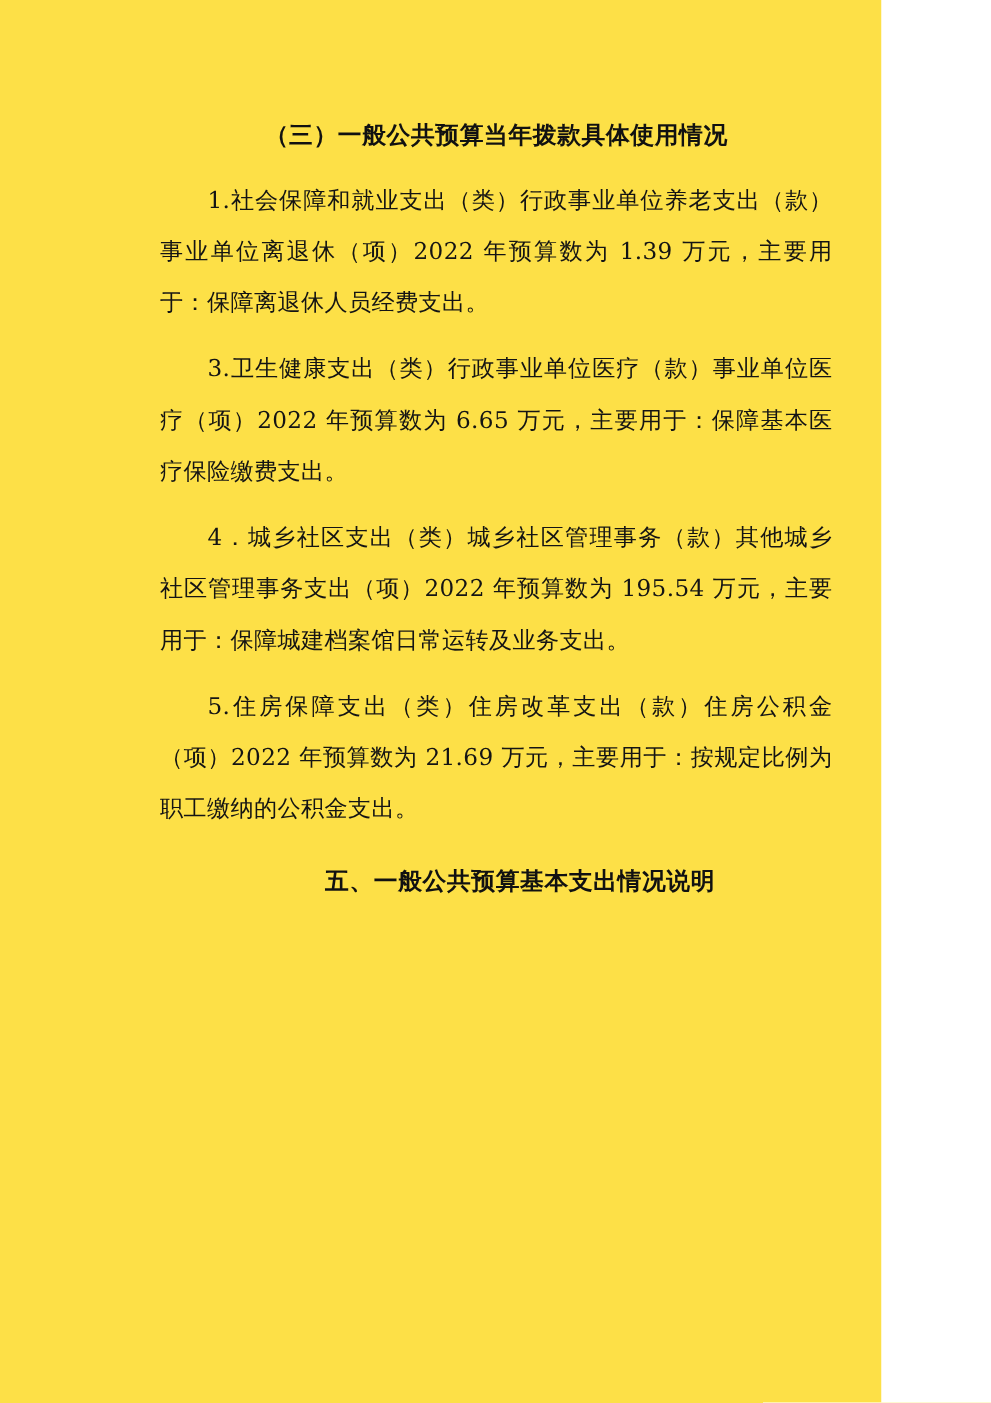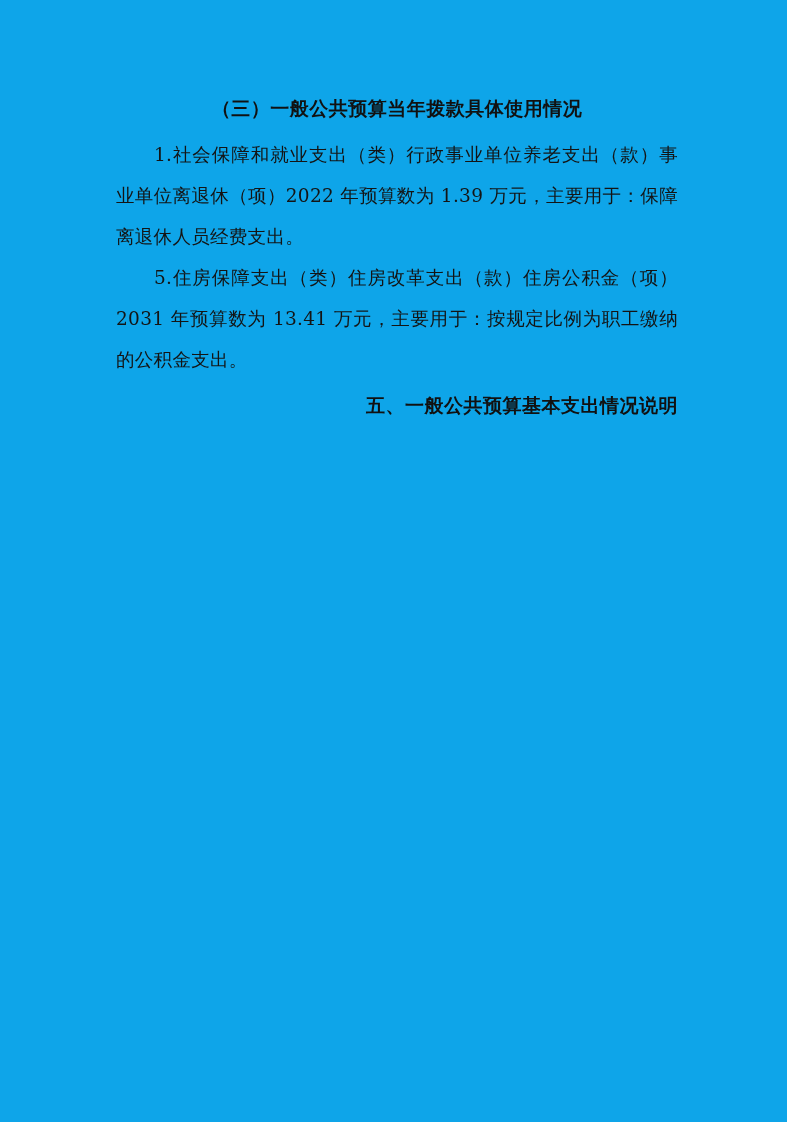--- a/index.html
+++ b/index.html
@@ -9,23 +9,23 @@
   }
   body {
     width: 793px;
     height: 1122px;
     font-family: "DejaVu Serif", "Liberation Serif", serif;
     color: #1a1a1a;
     overflow: hidden;
   }
   .page {
     position: relative;
-    width: 787px;
+    width: 705px;
     height: 1122px;
-    background: #0ea5e9;
+    background: #fde047;
     box-sizing: border-box;
   }
   .content {
     position: absolute;
     left: 116px;
     top: 88px;
     width: 562px;
   }
   .heading {
     font-family: "DejaVu Sans", "Liberation Sans", sans-serif;
@@ -33,49 +33,51 @@
     font-size: 19px;
     line-height: 40px;
     letter-spacing: 0.5px;
     color: #111111;
     margin: 0 0 6px 0;
   }
   .heading-center {
     text-align: center;
   }
   .heading-left {
-    text-align: right;
+    text-align: center;
     text-indent: 38px;
   }
   p.para {
     font-size: 18.5px;
     line-height: 41px;
     letter-spacing: 0.3px;
     text-align: justify;
     text-justify: inter-ideograph;
     text-indent: 38px;
-    margin: 0;
+    margin: 12px;
     color: #141414;
   }
   .spacer-sm { height: 5px; }
 </style>
 </head>
 <body>
 
 <div class="page">
   <div class="content">
 
     <h2 class="heading heading-center">（三）一般公共预算当年拨款具体使用情况</h2>
 
     <p class="para">1.社会保障和就业支出（类）行政事业单位养老支出（款）事业单位离退休（项）2022 年预算数为 1.39 万元，主要用于：保障离退休人员经费支出。</p>
 
 
+    <p class="para">3.卫生健康支出（类）行政事业单位医疗（款）事业单位医疗（项）2022 年预算数为 6.65 万元，主要用于：保障基本医疗保险缴费支出。</p>
 
+    <p class="para">4．城乡社区支出（类）城乡社区管理事务（款）其他城乡社区管理事务支出（项）2022 年预算数为 195.54 万元，主要用于：保障城建档案馆日常运转及业务支出。</p>
 
-    <p class="para">5.住房保障支出（类）住房改革支出（款）住房公积金（项）2031 年预算数为 13.41 万元，主要用于：按规定比例为职工缴纳的公积金支出。</p>
+    <p class="para">5.住房保障支出（类）住房改革支出（款）住房公积金（项）2022 年预算数为 21.69 万元，主要用于：按规定比例为职工缴纳的公积金支出。</p>
 
     <div class="spacer-sm"></div>
 
     <h2 class="heading heading-left">五、一般公共预算基本支出情况说明</h2>
 
 
   </div>
 </div>
 
 </body></html>

